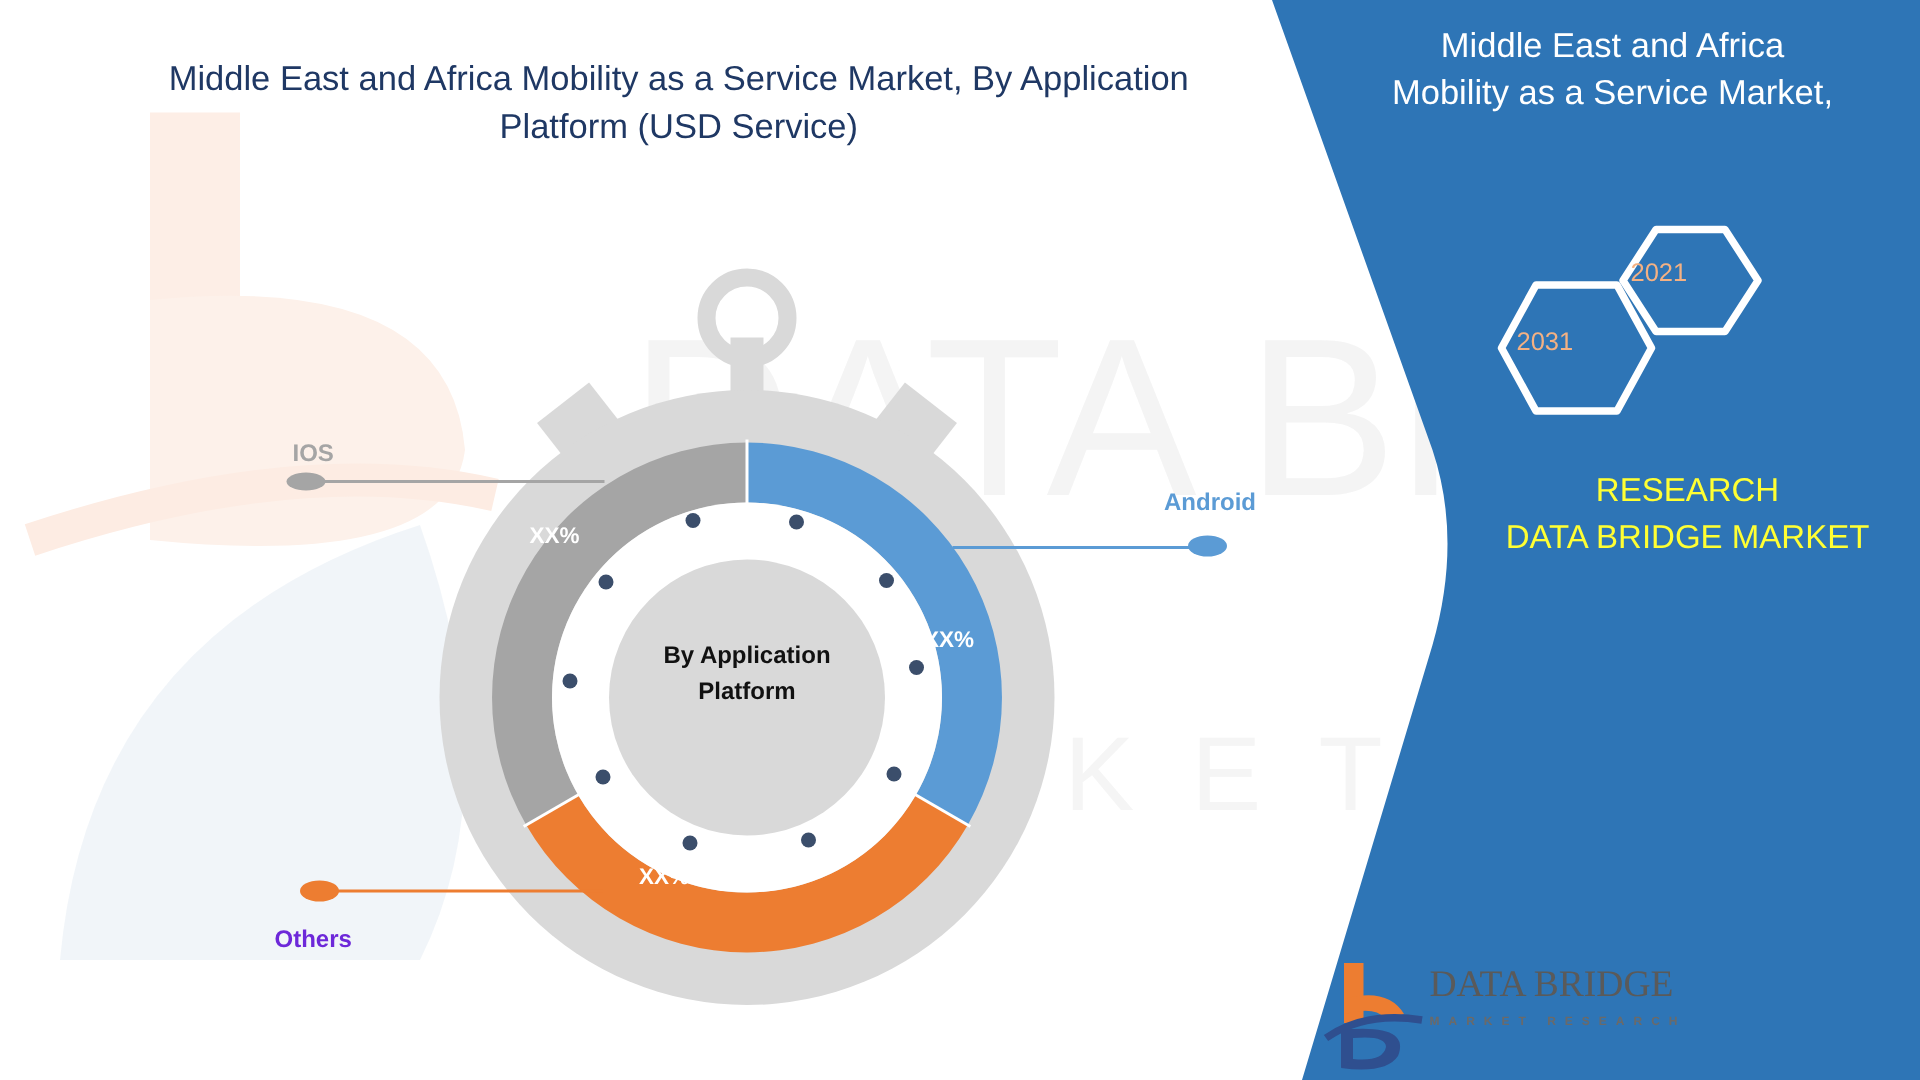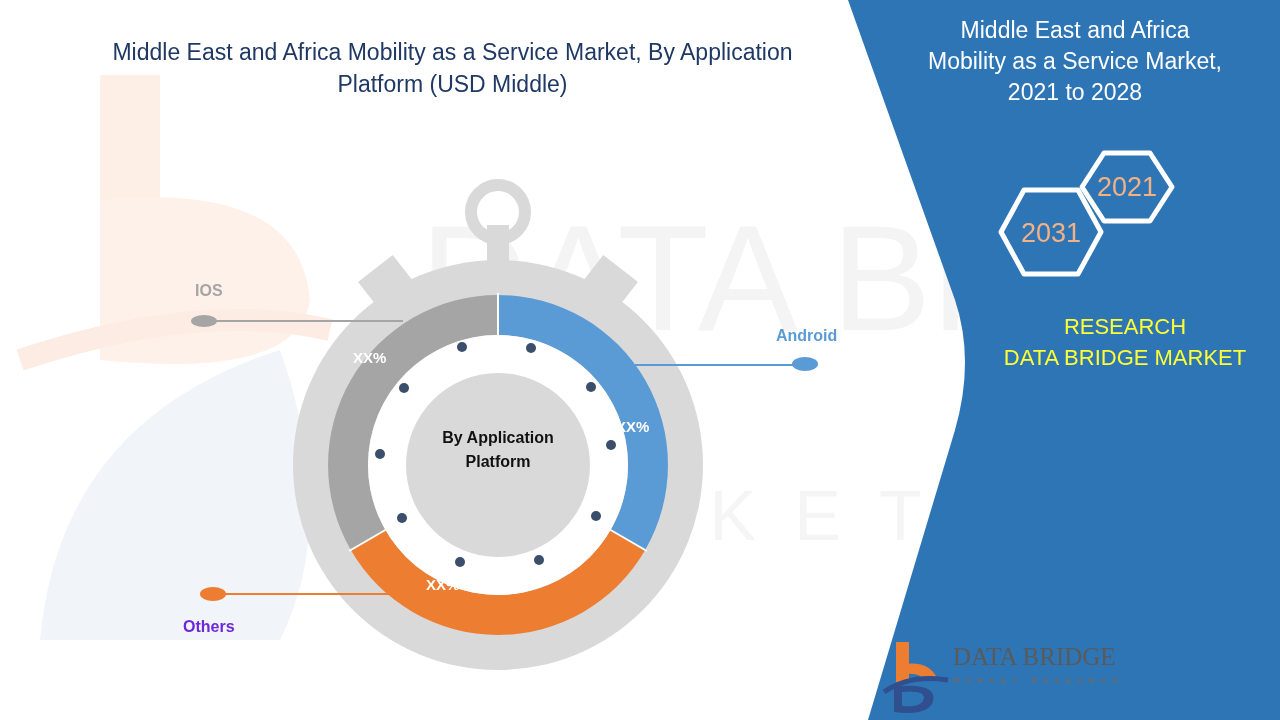--- a/index.html
+++ b/index.html
@@ -16,21 +16,21 @@
   }
   .side-title {
     position: absolute; left: 900px; top: 15px; width: 350px;
     text-align: center; color: #ffffff; font-size: 23px; line-height: 31px;
   }
   .brand-text {
     position: absolute; left: 985px; top: 311px; width: 280px;
     text-align: center; color: #ffff33; font-size: 22px; line-height: 31px;
   }
   .hex-label {
-    position: absolute; color: #f4b183; font-size: 27px; text-align: center; width: 80px;
+    position: absolute; color: #f4b183; font-size: 17px; text-align: left; width: 80px;
   }
   .legend-label { position: absolute; font-size: 16px; font-weight: bold; }
   .pct-label {
     position: absolute; color: #ffffff; font-size: 15px; font-weight: bold;
     text-align: left; width: 60px;
   }
   .center-label {
     position: absolute; left: 418px; top: 426px; width: 160px;
     text-align: center; color: #111111; font-size: 16px; font-weight: bold; line-height: 24px;
   }
@@ -60,27 +60,26 @@
       <text x="440" y="540">MARKET RESEARCH</text>
     </g>
   </svg>
 
   <svg style="position:absolute;left:0;top:0" width="1280" height="720">
     <path d="M848 0 L1280 0 L1280 720 L868 720 L955 430 Q975 360 955 300 Z" fill="#2e75b6"></path>
   </svg>
 
   <div class="main-title">
     <div>Middle East and Africa Mobility as a Service Market, By Application</div>
-    <div>Platform (USD Middle)</div>
+    <div>Platform (USD Service)</div>
   </div>
 
   <div class="side-title">
     <div>Middle East and Africa</div>
     <div>Mobility as a Service Market,</div>
-    <div>2021 to 2028</div>
   </div>
 
   <svg style="position:absolute;left:0;top:0" width="1280" height="720">
     <polygon points="1104,153 1150,153 1172,187 1150,221 1104,221 1082,187" fill="none" stroke="#ffffff" stroke-width="5" stroke-linejoin="round"></polygon>
     <polygon points="1024,190 1078,190 1101,232 1078,274 1024,274 1001,232" fill="none" stroke="#ffffff" stroke-width="5" stroke-linejoin="round"></polygon>
   </svg>
   <div class="hex-label" style="left:1087px;top:172px;">2021</div>
   <div class="hex-label" style="left:1011px;top:218px;">2031</div>
 
   <div class="brand-text">
@@ -149,17 +148,17 @@
 
   <div class="pct-label" style="left:353px;top:349px;">XX%</div>
   <div class="pct-label" style="left:616px;top:418px;">XX%</div>
   <div class="pct-label" style="left:426px;top:576px;">XX%</div>
 
   <div class="center-label">
     <div>By Application</div>
     <div>Platform</div>
   </div>
 
-  <div class="legend-label" style="left:195px;top:282px;color:#a5a5a5;">IOS</div>
+  <div class="legend-label" style="left:195px;top:294px;color:#a5a5a5;">IOS</div>
   <div class="legend-label" style="left:776px;top:327px;color:#5b9bd5;">Android</div>
   <div class="legend-label" style="left:183px;top:618px;color:#6d28d9;">Others</div>
 
 </div>
 
 </body></html>

